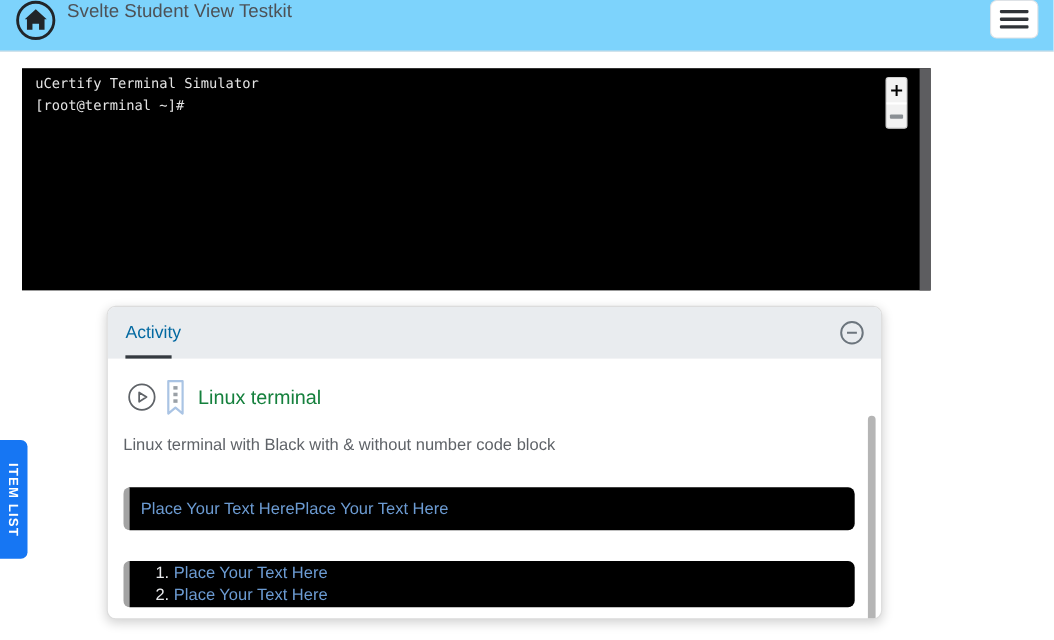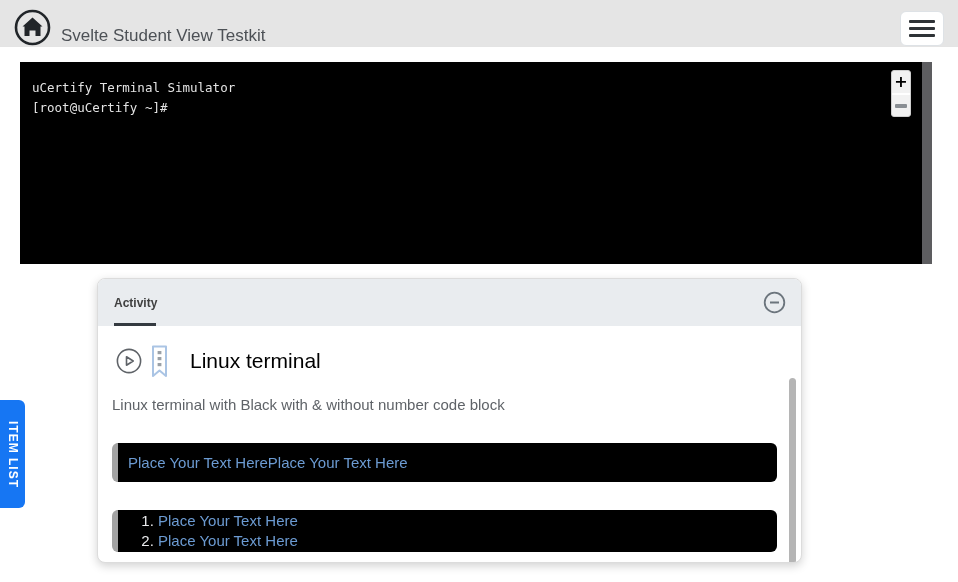--- a/index.html
+++ b/index.html
@@ -3,36 +3,36 @@
 <meta charset="utf-8">
 <style>
   * { box-sizing: border-box; margin: 0; padding: 0; }
   html, body { background: #fff; }
   body { font-family: "Liberation Sans", sans-serif; }
   .app { position: relative; width: 958px; height: 582px; background: #fff; overflow: hidden; }
 
   
   .app-header {
     position: absolute; top: 0; left: 0; width: 958px; height: 47px;
-    background: #e5e5e5; border-bottom: 1px solid #e4e4e4;
-    display: flex; align-items: flex-end; padding: 0 14px;
+    background: #7dd3fc; border-bottom: 1px solid #e4e4e4;
+    display: flex; align-items: flex-start; padding: 0 14px;
   }
   .home-btn { width: 37px; height: 37px; display: flex; align-items: center; justify-content: center; cursor: pointer; background: none; border: none; }
   .app-title { margin-left: 10px; font-size: 17px; color: #4d5156; }
   .hamburger {
     margin-left: auto; width: 44px; height: 35px; background: #fff;
     border: 1px solid #dee2e6; border-radius: 6px;
     display: flex; flex-direction: column; justify-content: center; align-items: center; gap: 4px; cursor: pointer;
   }
   .hamburger .bar { width: 26px; height: 3px; background: #2f3337; border-radius: 1px; }
 
   
   .terminal {
-    position: absolute; left: 20px; top: 62px; width: 912px; height: 202px;
-    background: #000; padding: 16px 24px 10px 12px;
+    position: absolute; left: 20px; top: 62px; width: 826px; height: 202px;
+    background: #000; padding: 4px 24px 10px 12px;
     font-family: "DejaVu Sans Mono", monospace; font-size: 12.5px; line-height: 20px; color: #e3e3e3;
   }
   .t-scrollbar {
     position: absolute; right: 0; top: 0; width: 10px; height: 202px;
     background: #5d5d60;
   }
   .zoom-widget {
     position: absolute; right: 21px; top: 8px; width: 20px; height: 47px;
     background: #f2f2f2; border: 1px solid #cfcfcf; border-radius: 3px;
     display: flex; flex-direction: column; align-items: center;
@@ -61,27 +61,27 @@
   
   .activity-card {
     position: absolute; left: 97px; top: 278px; width: 705px; height: 285px;
     background: #fff; border: 1px solid #dcdcdc; border-radius: 8px;
     box-shadow: 0 3px 10px rgba(0,0,0,0.18); overflow: hidden;
   }
   .card-header {
     position: relative; height: 47px; background: #e9ecef;
     display: flex; align-items: center; padding: 0 14px 0 16px;
   }
-  .card-header-title { font-size: 12px; font-weight: 700; color: #404040; }
+  .card-header-title { font-size: 16px; font-weight: 400; color: #0369a1; }
   .header-underline { position: absolute; left: 16px; bottom: 0; width: 42px; height: 3px; background: #343a40; }
   .collapse-btn { margin-left: auto; background: none; border: none; cursor: pointer; width: 26px; height: 26px; padding: 0; display: flex; align-items: center; justify-content: center; }
 
   .card-body { position: relative; height: 238px; padding: 18px 24px 0 14px; }
   .title-row { display: flex; align-items: center; gap: 9px; height: 34px; padding-left: 4px; }
-  .activity-title { font-size: 21px; font-weight: 500; color: #000000; margin-left: 13px; }
+  .activity-title { font-size: 18px; font-weight: 500; color: #15803d; margin-left: 3px; }
   .activity-subtitle { margin-top: 16px; font-size: 15px; color: #5f6368; line-height: 22px; }
 
   .code-block {
     background: #000; border-left: 6px solid #a3a3a3; border-radius: 6px;
     font-size: 15px; line-height: 21px;
   }
   .block1 { margin-top: 27px; padding: 9px 10px; }
   .block2 { margin-top: 28px; padding: 1px 10px; line-height: 20px; }
   .block2 ol { margin: 0; padding-left: 30px; color: #e9eaec; }
   .link-text { color: #6c9bd2; cursor: pointer; }
@@ -106,21 +106,21 @@
     <span class="app-title">Svelte Student View Testkit</span>
     <button class="hamburger">
       <span class="bar"></span>
       <span class="bar"></span>
       <span class="bar"></span>
     </button>
   </header>
 
   <div class="terminal">
     <div class="t-line">uCertify Terminal Simulator</div>
-    <div class="t-line">[root@uCertify ~]#</div>
+    <div class="t-line">[root@terminal ~]#</div>
     <div class="zoom-widget">
       <button class="zoom-in-btn">+</button>
       <div class="zoom-divider"></div>
       <button class="zoom-out-btn">
         <span class="minus-bar"></span>
       </button>
     </div>
     <div class="t-scrollbar"></div>
   </div>
 

